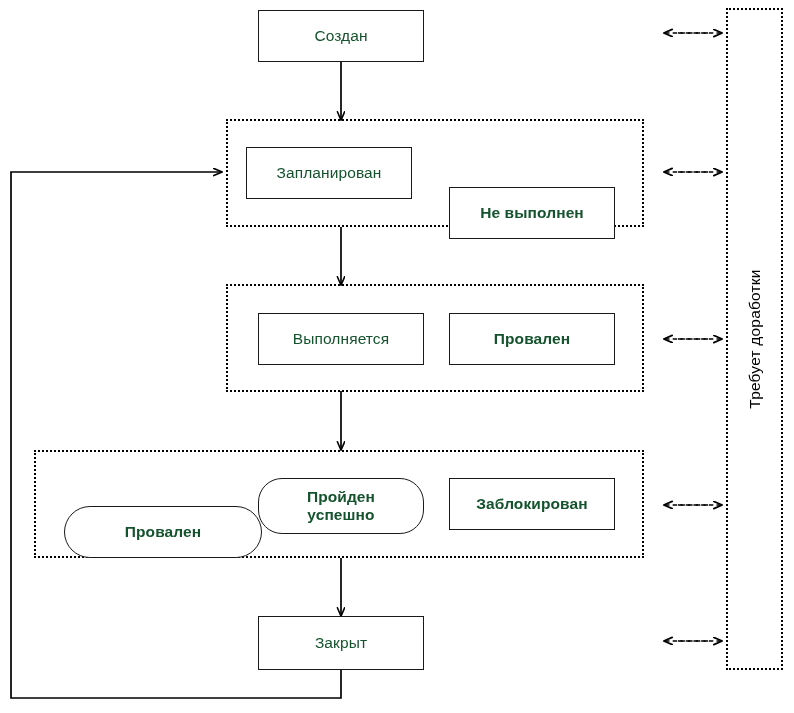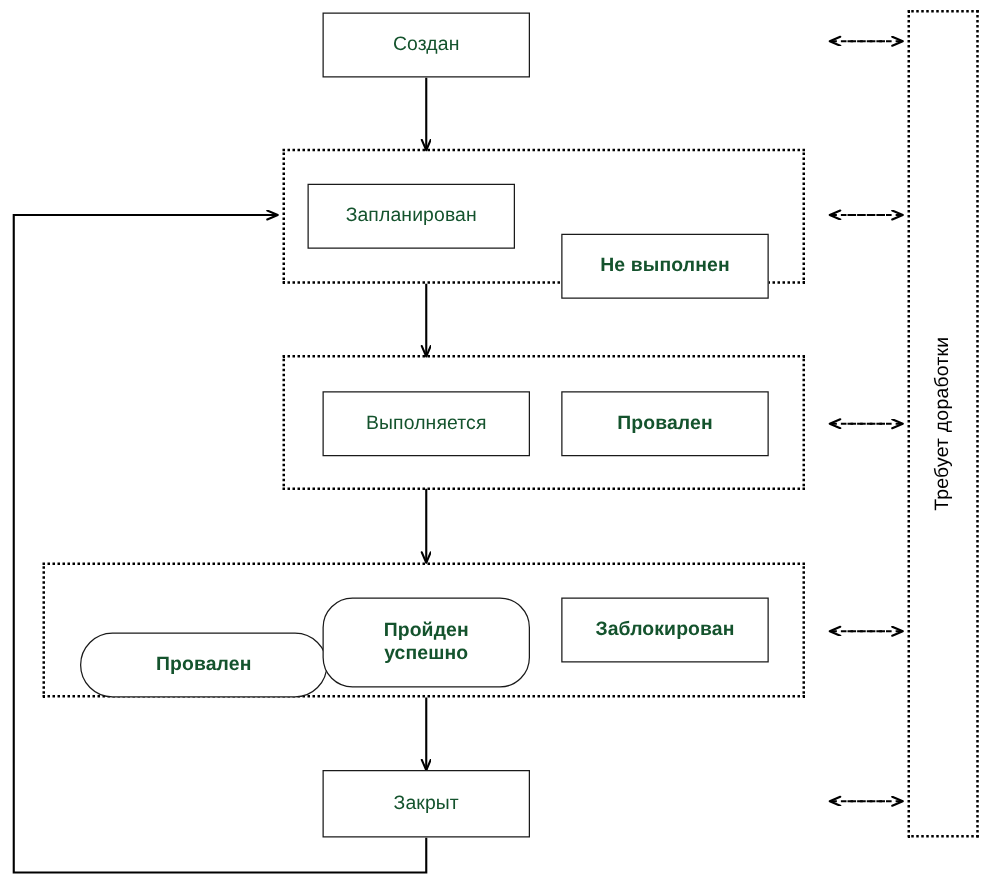--- a/index.html
+++ b/index.html
@@ -136,21 +136,21 @@
   <div class="state-box bold" style="left:449px; top:313px; width:166px; height:52px;">
     <span class="lbl">Провален</span>
   </div>
 
   <div class="group-box" style="left:34px; top:450px; width:610px; height:108px;"></div>
 
   <div class="state-box bold" style="left:64px; top:506px; width:198px; height:52px;border-radius:26px;">
     <span class="lbl">Провален</span>
   </div>
 
-  <div class="state-box bold" style="left:258px; top:478px; width:166px; height:72px;border-radius:24px;">
+  <div class="state-box bold" style="left:258px; top:478px; width:166px; height:56px;border-radius:24px;">
     <span class="lbl">Пройден
 успешно</span>
   </div>
 
   <div class="state-box" style="left:258px; top:616px; width:166px; height:54px;">
     <span class="lbl">Закрыт</span>
   </div>
 
   <div class="state-box bold" style="left:449px; top:478px; width:166px; height:52px;">
     <span class="lbl">Заблокирован</span>

